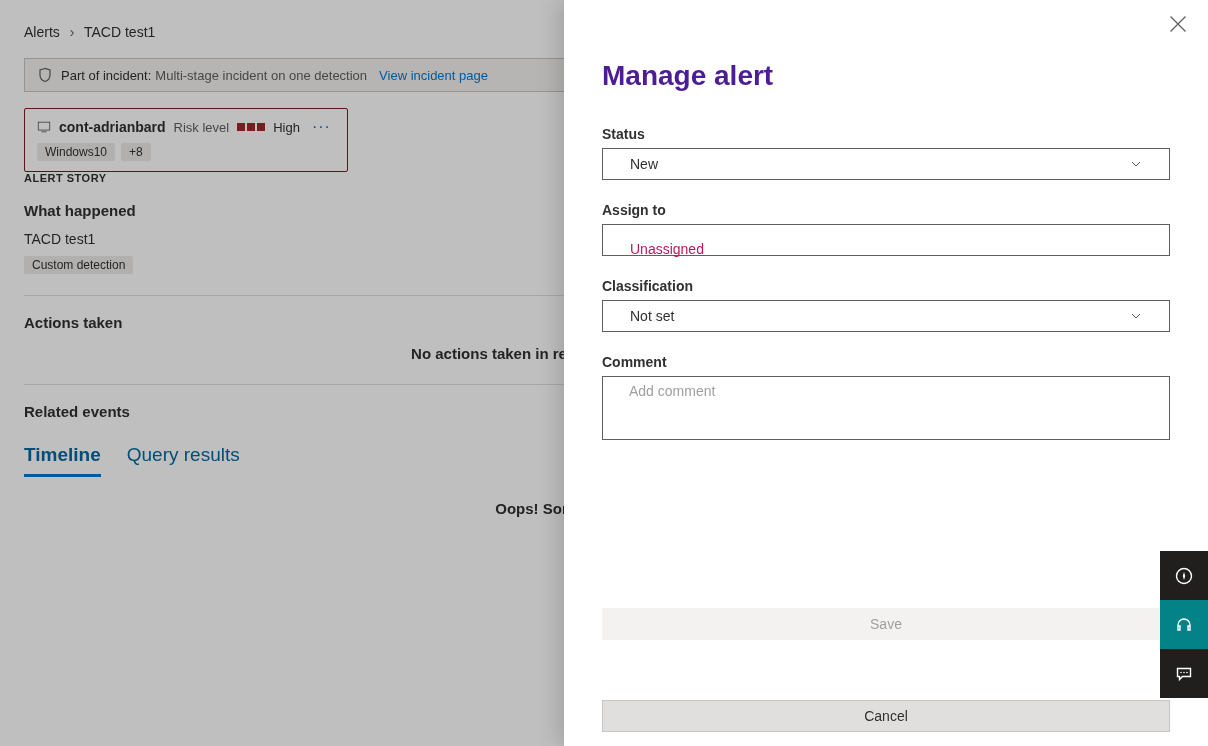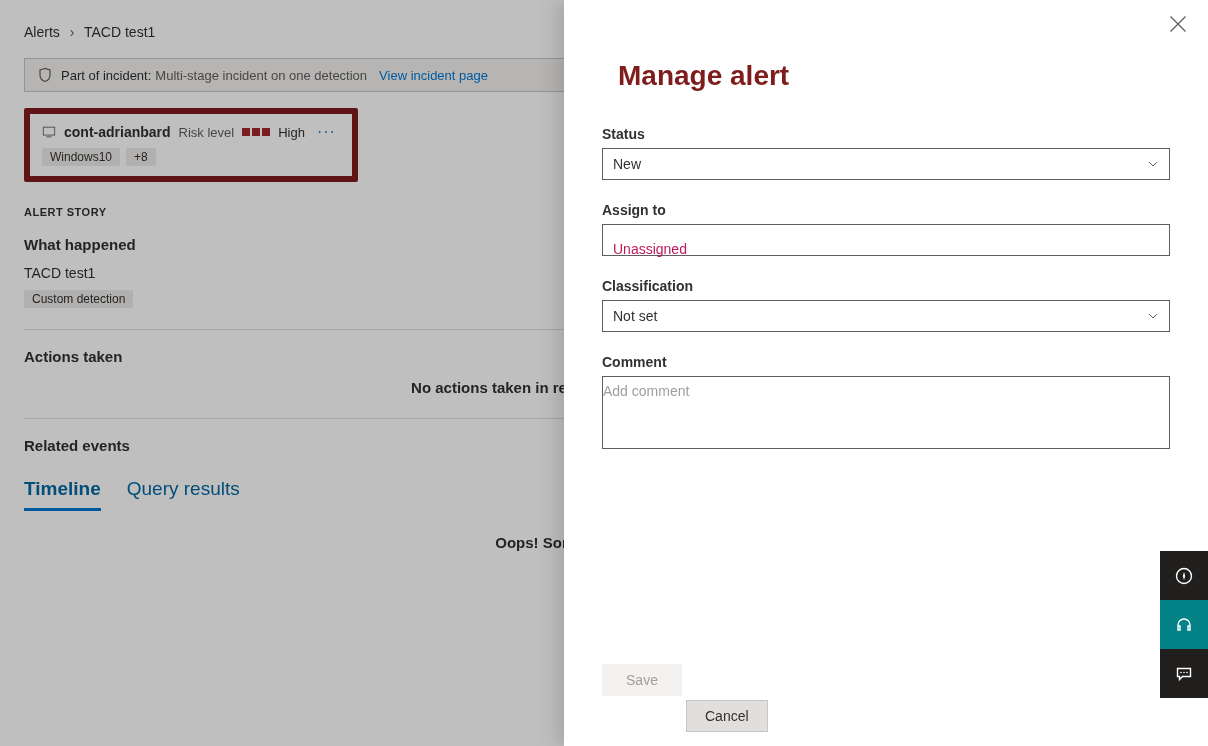--- a/index.html
+++ b/index.html
@@ -12,21 +12,21 @@
     .breadcrumb .crumb-root { color: #323130; }
     .breadcrumb .sep { color: #605e5c; margin: 0 6px; }
     .breadcrumb .crumb-leaf { color: #323130; }
 
     .incident-banner { border: 1px solid #c8c6c4; background: #f3f2f1; padding: 8px 12px; font-size: 13px; color: #323130; display: flex; align-items: center; gap: 8px; margin-bottom: 16px; }
     .shield-icon { width: 16px; height: 16px; flex: 0 0 auto; }
     .incident-banner .link { color: #0078d4; margin-left: 4px; cursor: pointer; }
     .incident-banner .lbl { font-weight: 400; }
     .incident-banner .desc { color: #605e5c; margin-left: -4px;}
 
-    .device-card { border: 6px solid #7f1d1d; border-radius: 2px; padding: 10px 12px 10px 12px; display: inline-block; min-width: 290px; margin-bottom: 24px; }
+    .device-card { border: 1px solid #7f1d1d; border-radius: 2px; padding: 10px 12px 10px 12px; display: inline-block; min-width: 290px; }
     .device-card .row1 { display: flex; align-items: center; gap: 8px; font-size: 14px; }
     .device-icon { width: 14px; height: 14px; }
     .device-name { font-weight: 600; color: #323130; }
     .risk-label { color: #605e5c; font-size: 13px; }
     .risk-squares { display: inline-flex; gap: 2px; }
     .risk-squares span { width: 8px; height: 8px; background: #a4262c; display: inline-block; }
     .risk-text { color: #323130; font-size: 13px; }
     .more-dots { color: #0078d4; font-size: 16px; line-height: 8px; padding: 0 4px; cursor: pointer; letter-spacing: 1px;}
     .device-card .row2 { margin-top: 8px; display: flex; gap: 6px; }
     .tag { background: #edebe9; color: #323130; font-size: 12px; padding: 2px 8px; border-radius: 2px; }
@@ -42,31 +42,31 @@
     .tab-item.active { font-weight: 600; border-bottom: 3px solid #0078d4; }
     .oops { text-align: center; font-size: 15px; font-weight: 700; color: #323130; margin-top: 22px; }
 
     
     .dim-overlay { position: absolute; top: 0; left: 0; width: 1208px; height: 746px; background: rgba(0,0,0,0.25); pointer-events: none; }
 
     
     .side-panel { position: absolute; top: 0; right: 0; width: 644px; height: 746px; background: #fff; box-shadow: -6px 0 20px rgba(0,0,0,0.15); display: flex; flex-direction: column; }
     .panel-close { position: absolute; top: 14px; right: 20px; width: 20px; height: 20px; cursor: pointer; color: #605e5c; }
     .panel-body { padding: 60px 38px 0 38px; flex: 1; }
-    .panel-title { font-size: 28px; font-weight: 700; color: #7f1d1d; margin-bottom: 34px; margin-left: 16px; }
+    .panel-title { font-size: 28px; font-weight: 700; color: #4c1d95; margin-bottom: 34px; }
     .form-group { margin-bottom: 22px; }
     .form-label { font-size: 14px; font-weight: 600; color: #323130; margin-bottom: 6px; display: block; }
-    .form-select, .form-input { width: 100%; border: 1px solid #605e5c; height: 32px; padding: 0 10px; font-size: 14px; color: #323130; background: #fff; display: flex; align-items: center; justify-content: space-between; cursor: pointer; }
+    .form-select, .form-input { width: 100%; border: 1px solid #605e5c; height: 32px; padding: 0 27px; font-size: 14px; color: #323130; background: #fff; display: flex; align-items: center; justify-content: space-between; cursor: pointer; }
     .form-input { cursor: text; }
     .form-input .placeholder { color: #be185d; margin-top: 18px; }
     .chev { color: #605e5c; }
-    .form-textarea { width: 100%; border: 1px solid #605e5c; height: 73px; padding: 6px 0; font-size: 14px; color: #323130; resize: none; }
+    .form-textarea { width: 100%; border: 1px solid #605e5c; height: 64px; padding: 6px 26px; font-size: 14px; color: #323130; resize: none; }
     .form-textarea::placeholder { color: #a19f9d; }
 
-    .panel-footer { padding: 10px 38px 14px 38px; display: flex; gap: 4px; }
+    .panel-footer { padding: 10px 38px 14px 38px; display: flex; gap: 24px; flex-direction: column; }
     .btn { min-width: 80px; height: 32px; padding: 0 18px; border: none; font-size: 14px; cursor: pointer; }
     .btn-save { background: #f3f2f1; color: #a19f9d; cursor: not-allowed; }
     .btn-cancel { background: #e1dfdd; color: #323130; border: 1px solid #c8c6c4; margin-top: 36px; }
 
     
     .float-dock { position: absolute; right: 0; top: 551px; z-index: 50; display: flex; flex-direction: column; }
     .dock-btn { width: 48px; height: 49px; display: flex; align-items: center; justify-content: center; cursor: pointer; }
     .dock-dark { background: #201f1e; color: #fff; }
     .dock-teal { background: #038387; color: #fff; }
   </style>

